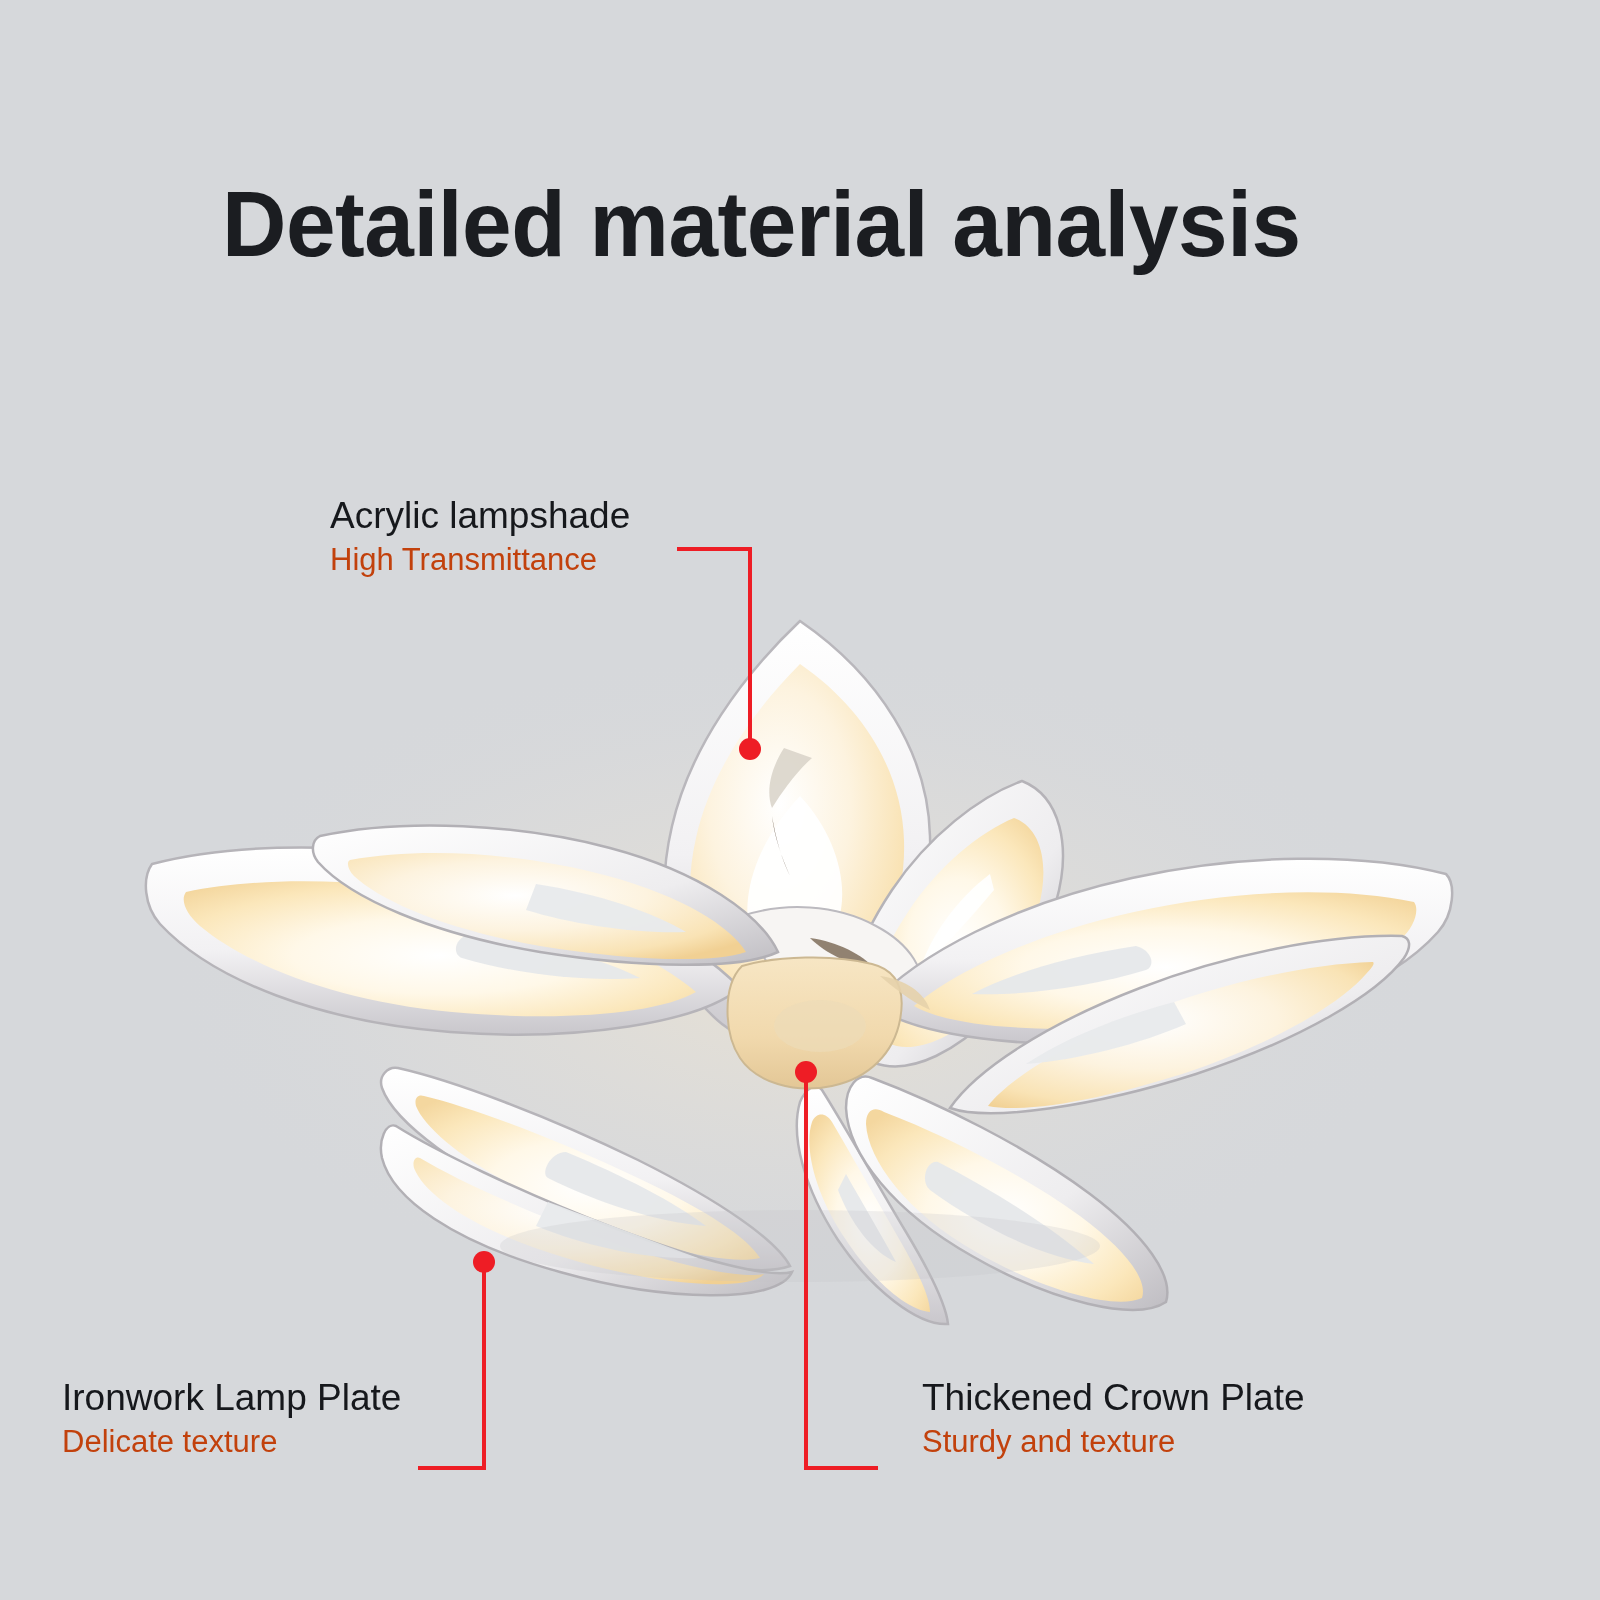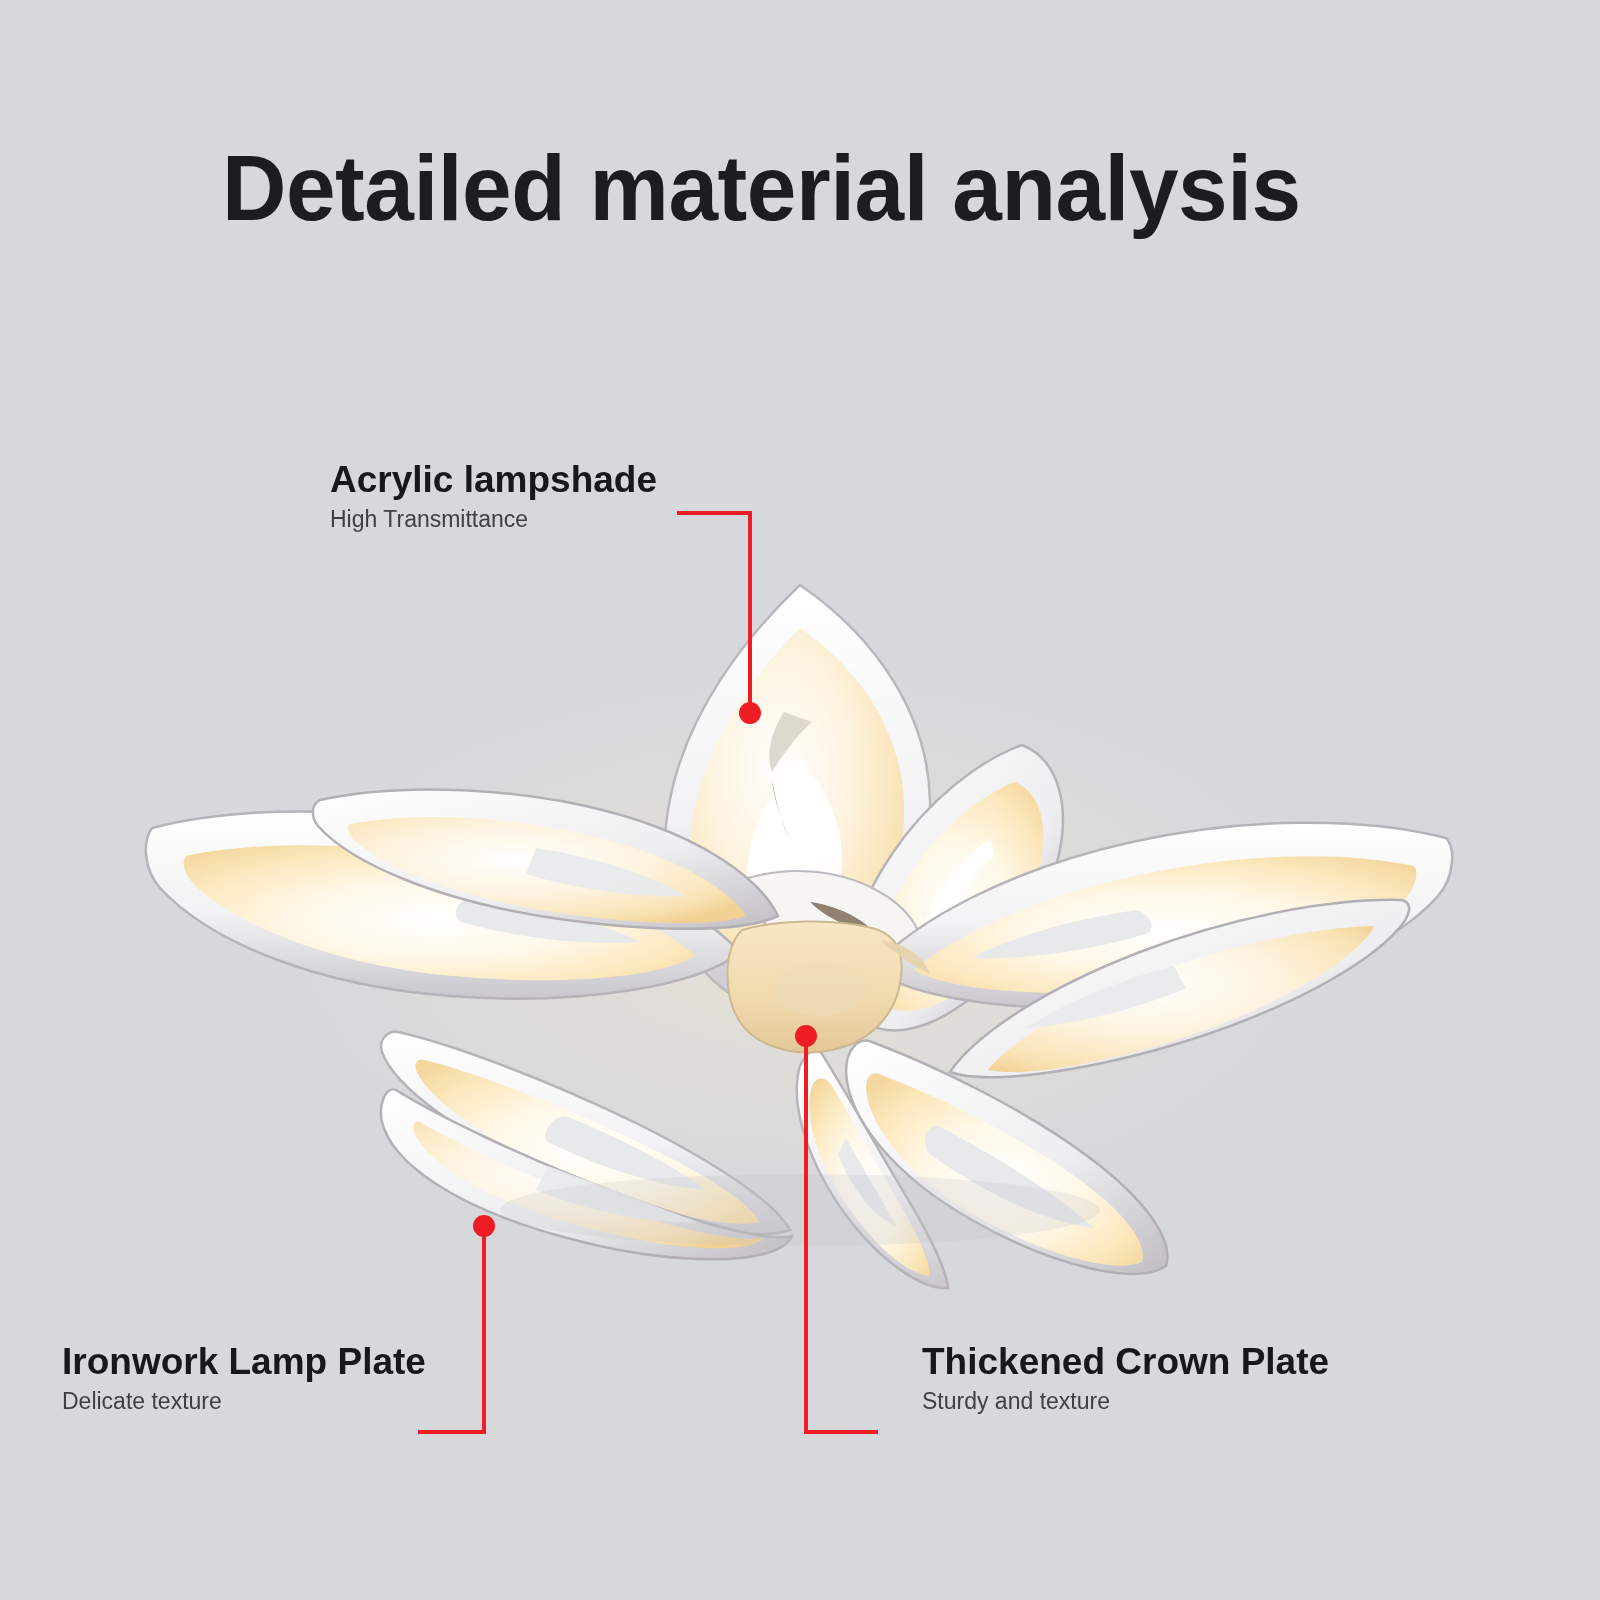--- a/index.html
+++ b/index.html
@@ -11,20 +11,21 @@
     height: 1600px;
     background: #d6d8db;
     font-family: "Liberation Sans", sans-serif;
     overflow: hidden;
   }
   #stage {
     position: relative;
     width: 1600px;
     height: 1420px;
     background: #d6d8db;
+    margin-top: 36px;
   }
 
   
   #page-title {
     position: absolute;
     left: 222px;
     top: 140px;
     font-size: 92px;
     font-weight: bold;
     letter-spacing: -0.5px;
@@ -33,28 +34,28 @@
     white-space: nowrap;
     font-stretch: condensed;
     transform: scaleX(0.97);
     transform-origin: left top;
   }
 
   
   .callout { position: absolute; white-space: nowrap; }
   .callout .c-title {
     font-size: 37px;
-    font-weight: bold;
+    font-weight: normal;
     color: #16181c;
     line-height: 1.18;
   }
   .callout .c-sub {
-    font-size: 23px;
+    font-size: 31px;
     font-weight: normal;
-    color: #404040;
+    color: #c2410c;
     line-height: 1.25;
     margin-top: 3px;
   }
 
   #callout-acrylic   { left: 330px;  top: 458px; }
   #callout-ironwork  { left: 62px;   top: 1340px; }
   #callout-crown     { left: 922px;  top: 1340px; }
 
   
   #lamp-art {

